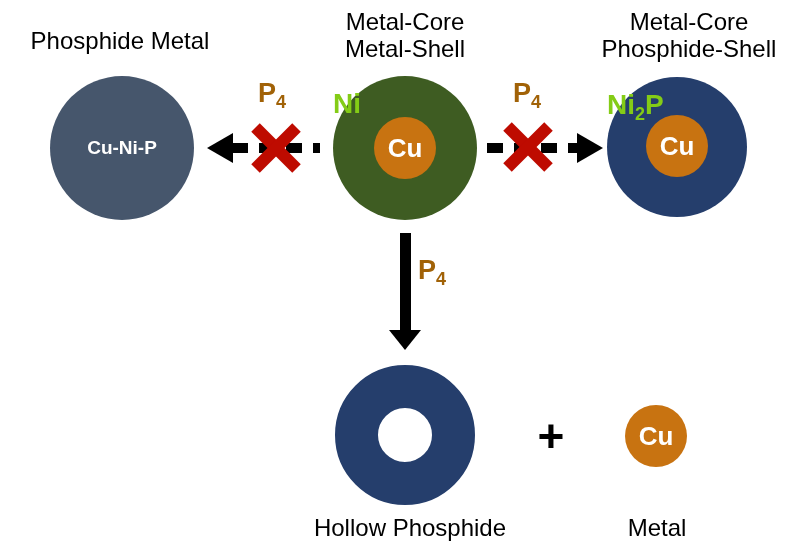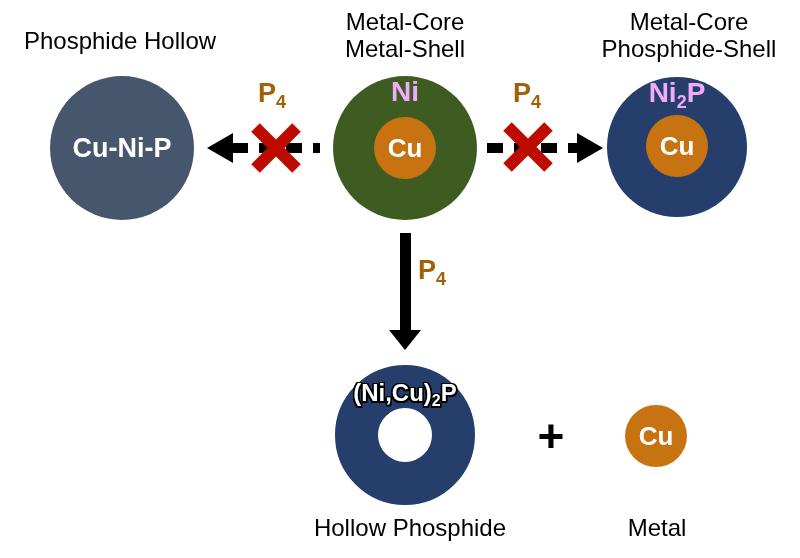--- a/index.html
+++ b/index.html
@@ -6,25 +6,25 @@
   .canvas{
     position:relative;width:800px;height:558px;background:#ffffff;overflow:hidden;
     font-family:"Liberation Sans","DejaVu Sans",sans-serif;color:#000;
   }
   .heading{
     position:absolute;font-size:24px;line-height:27px;text-align:center;
     white-space:pre-line;color:#000;
   }
   .circle{position:absolute;border-radius:50%;display:flex;align-items:center;justify-content:center;}
   .alloy{left:50px;top:76px;width:144px;height:144px;background:#46566C;}
-  .alloy-label{color:#fff;font-size:27px;font-weight:bold;}
+  .alloy-label{color:#fff;font-size:19px;font-weight:bold;}
   .coreshell{left:333px;top:76px;width:144px;height:144px;background:#3E5C22;}
   .phosshell{left:607px;top:77px;width:140px;height:140px;background:#253E6C;text-decoration:underline;}
-  .shell-label{position:absolute;top:0;left:0;width:100%;text-align:center;
-    color:#f0abfc;font-size:28px;font-weight:bold;}
+  .shell-label{position:absolute;top:12px;left:0;width:100%;text-align:left;
+    color:#84cc16;font-size:28px;font-weight:bold;}
   .inner-core{position:absolute;border-radius:50%;background:#C87311;display:flex;
     align-items:center;justify-content:center;color:#fff;font-size:26px;font-weight:bold;}
   .coreshell .inner-core{left:41px;top:41px;width:62px;height:62px;}
   .phosshell .inner-core{left:39px;top:38px;width:62px;height:62px;}
   sub.s{font-size:18px;vertical-align:-6px;font-weight:bold;}
   sub.s2{font-size:16px;vertical-align:-5px;font-weight:bold;}
 
   
   .dash-shaft{position:absolute;height:10px;
     background:repeating-linear-gradient(90deg,#000 0 16px,transparent 16px 27px);}
@@ -62,21 +62,21 @@
     color:#fff;font-size:26px;font-weight:bold;}
   .caption{position:absolute;top:514px;font-size:24px;text-align:center;color:#000;}
   .cap-hollow{left:310px;width:200px;}
   .cap-metal{left:607px;width:100px;}
 </style>
 </head>
 <body>
 
 <div class="canvas">
 
-  <div class="heading" style="left:20px;top:27px;width:200px;">Phosphide Hollow</div>
+  <div class="heading" style="left:20px;top:27px;width:200px;">Phosphide Metal</div>
   <div class="heading" style="left:305px;top:8px;width:200px;">Metal-Core
 Metal-Shell</div>
   <div class="heading" style="left:579px;top:8px;width:220px;">Metal-Core
 Phosphide-Shell</div>
 
   <div class="circle alloy">
     <span class="alloy-label">Cu-Ni-P</span>
   </div>
 
   <div class="circle coreshell">
@@ -107,21 +107,20 @@
     <div class="bar a"></div>
       <div class="bar b"></div>
   </div>
   <div class="p4 p4-right"><span>P</span><sub class="s">4</sub></div>
 
   <div class="down-shaft"></div>
   <div class="head head-down"></div>
   <div class="p4 p4-down"><span>P</span><sub class="s">4</sub></div>
 
   <div class="donut"></div>
-  <div class="donut-label"><span>(Ni,Cu)</span><sub class="s2">2</sub><span>P</span></div>
 
   <div class="plus">+</div>
 
   <div class="circle metal-circle">
     <span>Cu</span>
   </div>
 
   <div class="caption cap-hollow">Hollow Phosphide</div>
   <div class="caption cap-metal">Metal</div>
 

